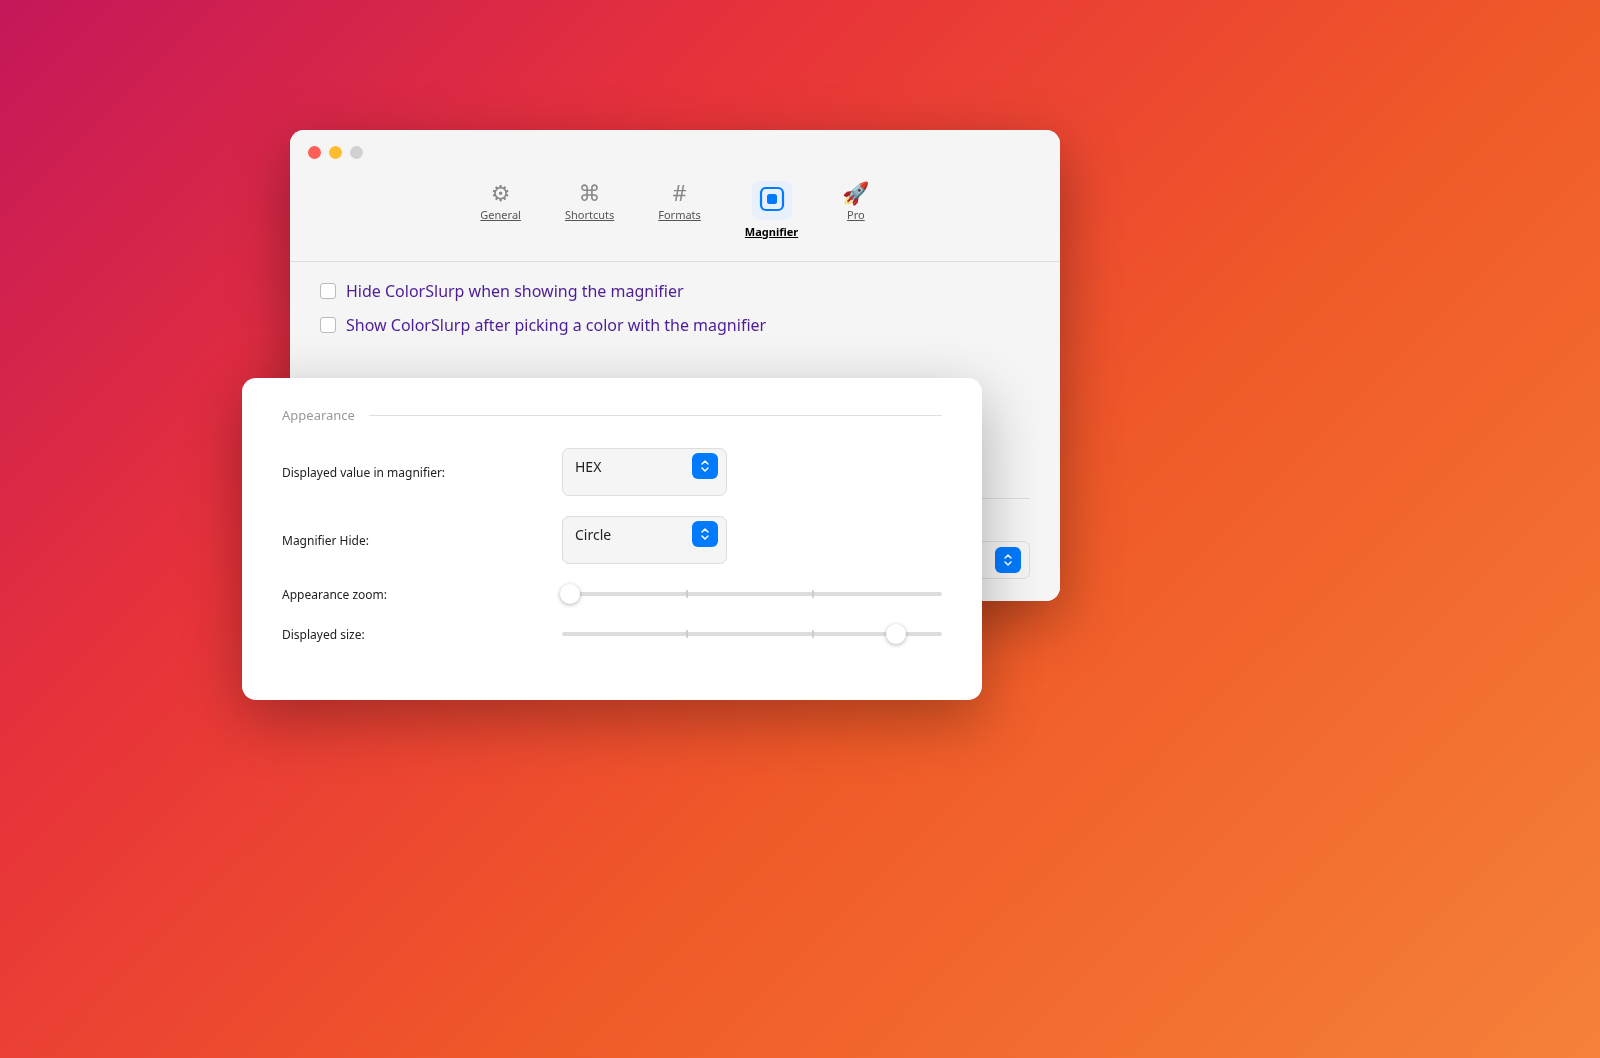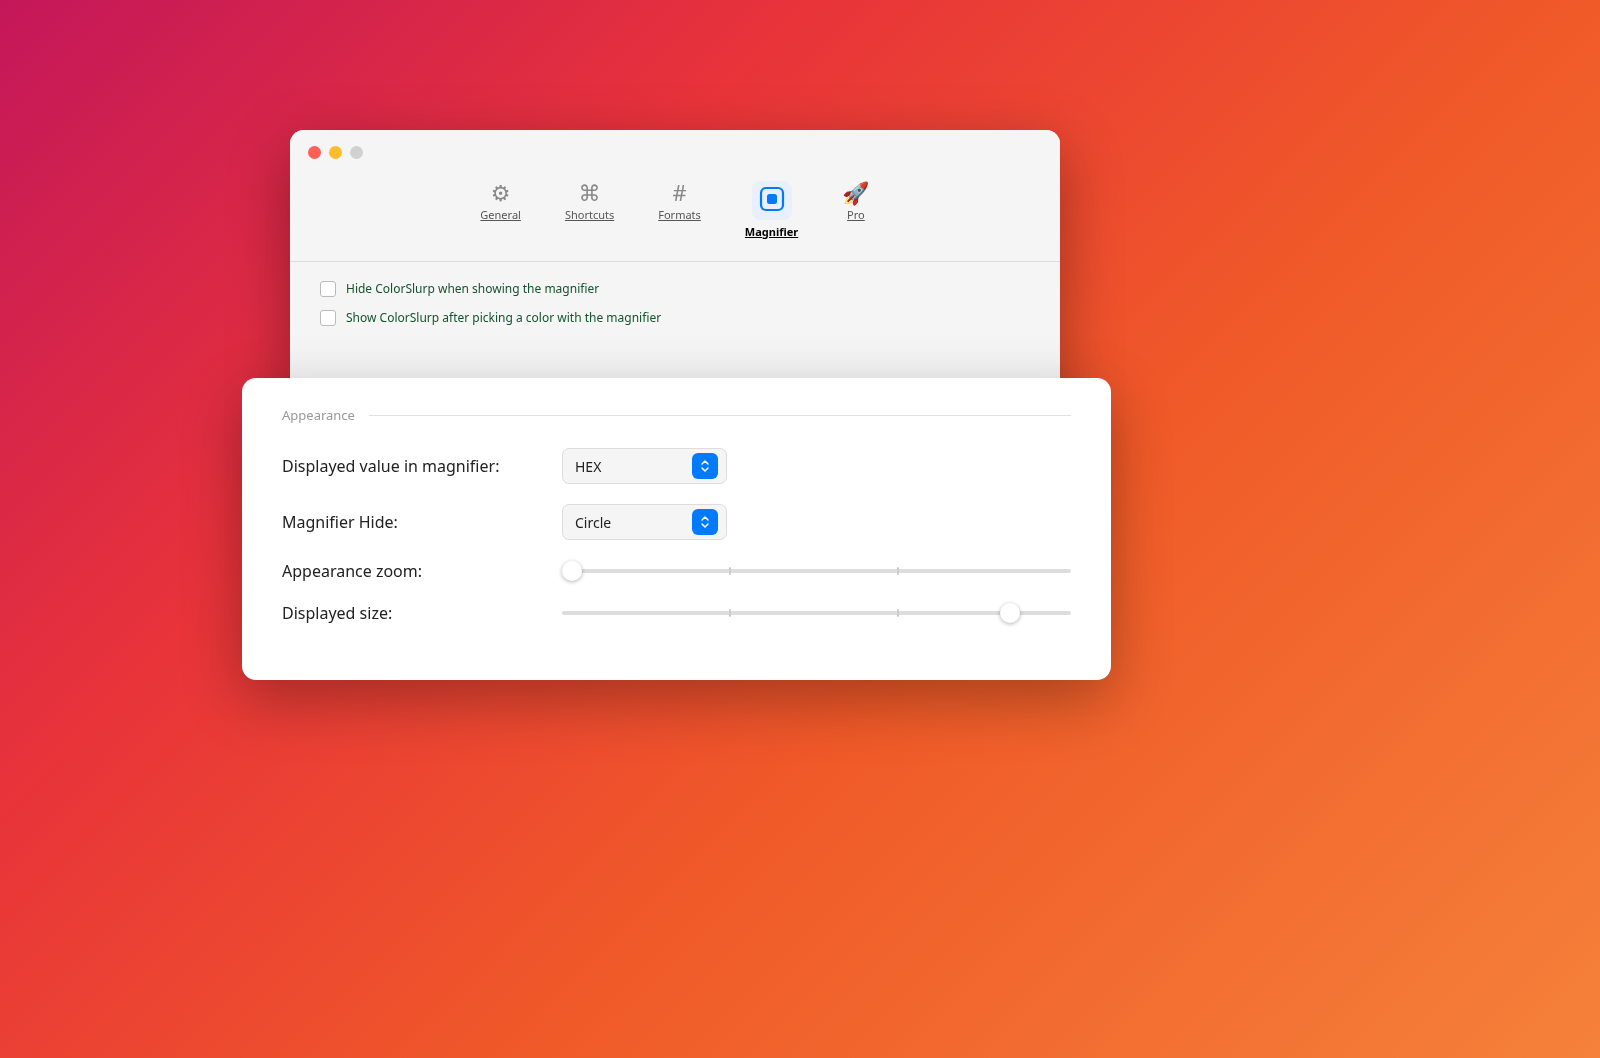--- a/index.html
+++ b/index.html
@@ -130,30 +130,30 @@
     .checkbox.checked::after {
       content: '✓';
       color: white;
       font-size: 11px;
       position: absolute;
       top: -1px;
       left: 1px;
     }
 
     .checkbox-label {
-      font-size: 12px;
-      color: #14532d;
+      font-size: 16px;
+      color: #4c1d95;
     }
 
     
     .appearance-panel {
       position: absolute;
       left: 242px;
       top: 378px;
-      width: 869px;
+      width: 740px;
       background: #fff;
       border-radius: 14px;
       box-shadow: 0 20px 60px rgba(0,0,0,0.3);
       padding: 28px 40px 36px;
       z-index: 10;
     }
 
     .section-title-row {
       display: flex;
       align-items: center;
@@ -174,33 +174,33 @@
       background: #e0e0e0;
     }
 
     .setting-row {
       display: flex;
       align-items: center;
       margin-bottom: 20px;
     }
 
     .setting-label {
-      font-size: 16px;
+      font-size: 12px;
       color: #222;
       font-weight: 400;
       min-width: 280px;
     }
 
     .select-wrapper {
       display: flex;
       align-items: center;
       background: #f5f5f5;
       border: 1px solid #ddd;
       border-radius: 7px;
-      padding: 4px 8px 4px 12px;
+      padding: 4px 8px 16px 12px;
       gap: 8px;
       min-width: 165px;
       cursor: pointer;
     }
 
     .select-text {
       font-size: 14px;
       color: #222;
       flex: 1;
     }

